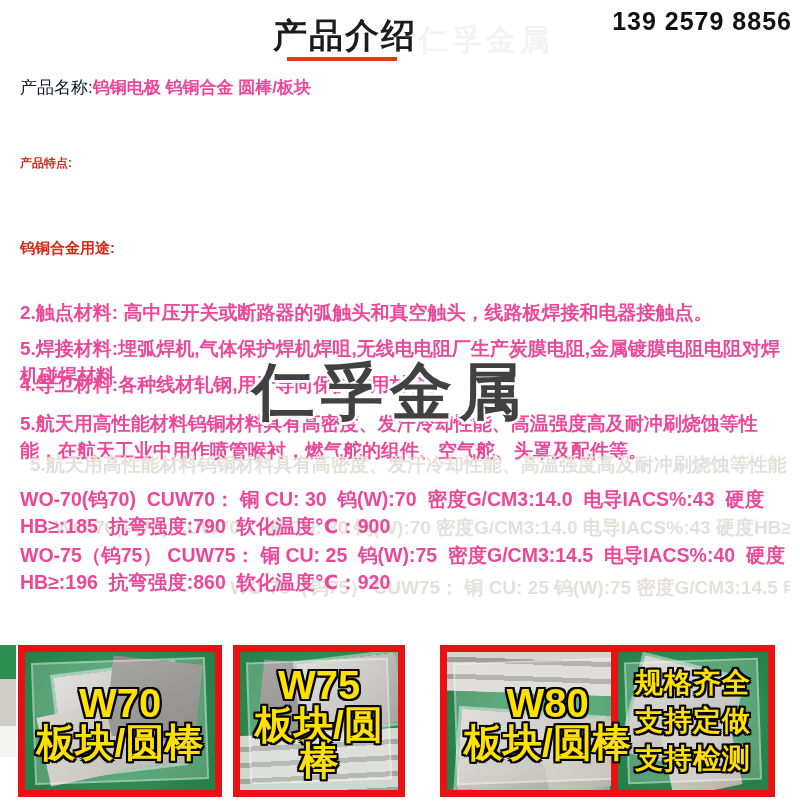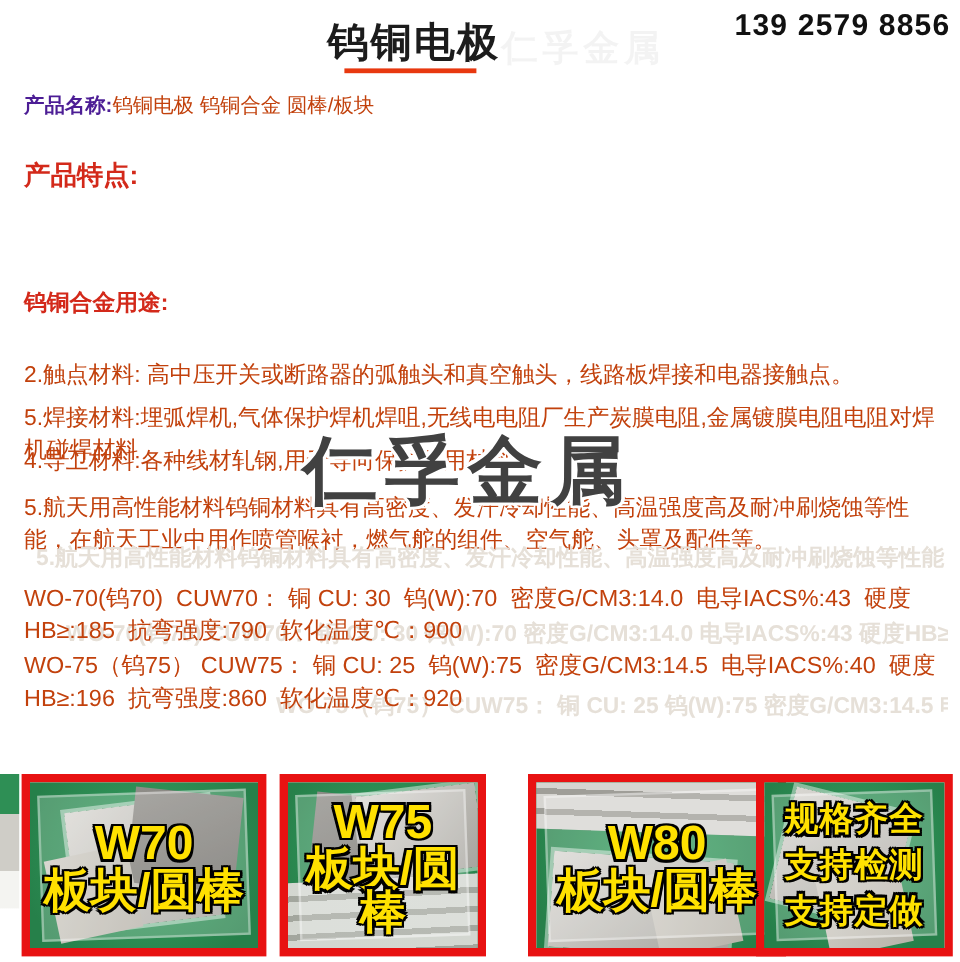--- a/index.html
+++ b/index.html
@@ -7,49 +7,49 @@
   .page{position:relative;width:800px;height:802px;background:#fff;overflow:hidden;}
 
   
   .title{position:absolute;top:13px;left:0;width:690px;text-align:center;font-size:34px;font-weight:bold;color:#1c1c1c;letter-spacing:2px;}
   .title-underline{position:absolute;top:57px;left:287px;width:110px;height:4px;background:#e8380f;}
   .phone{position:absolute;top:7px;right:8px;font-size:25px;font-weight:bold;color:#111;letter-spacing:1px;}
   .ghost-title{position:absolute;top:20px;left:418px;font-size:30px;font-weight:bold;color:#000;opacity:0.045;letter-spacing:4px;}
 
   
   .row{position:absolute;left:20px;right:12px;margin:0;white-space:pre-wrap;}
-  .label{color:#4c1d95;font-weight:bold;}
+  .label{color:#0f172a;font-weight:normal;}
   .heading{color:#d3291a;font-weight:bold;}
-  .dark{color:#c2410c;font-weight:400;}
+  .dark{color:#ec4899;font-weight:700;}
   .name-row{top:76px;font-size:17px;}
   .model-row{top:109px;font-size:19px;}
-  .features-label{top:131px;font-size:22px;}
+  .features-label{top:155px;font-size:12px;}
   .features-para{top:163px;font-size:19px;line-height:28.5px;color:#97281a;font-weight:600;}
-  .uses-heading{top:239px;font-size:19px;}
+  .uses-heading{top:239px;font-size:15px;}
   .use-item{font-size:19px;line-height:27px;}
   .u1{top:262px;} .u2{top:299px;} .u3{top:335px;} .u4{top:371px;} .u5{top:410px;}
   .specs-heading{top:463px;font-size:19px;color:#d94b28;font-weight:bold;}
   .spec-row{font-size:19.5px;line-height:27px;}
   .s1{top:486px;} .s2{top:542px;} .s3{top:597px;}
 
   
   .ghost{position:absolute;white-space:nowrap;overflow:hidden;color:#e6e0d8;font-weight:600;font-size:19px;pointer-events:none;}
   .g1{top:452px;left:30px;width:760px;}
   .g2{top:515px;left:55px;width:735px;}
   .g3{top:575px;left:230px;width:560px;}
 
   
   .watermark{position:absolute;top:350px;left:252px;font-size:62px;font-weight:bold;color:#414141;letter-spacing:7px;
     text-shadow:-2px -2px 0 #fff,2px -2px 0 #fff,-2px 2px 0 #fff,2px 2px 0 #fff,0 3px 0 #fff,0 -3px 0 #fff,3px 0 0 #fff,-3px 0 0 #fff;}
 
   
   .gallery{position:absolute;top:645px;left:0;width:800px;height:152px;}
   .sliver{position:absolute;top:0;left:0;width:16px;height:112px;background:linear-gradient(180deg,#2e8f55 0 30%,#cfcdc7 30% 72%,#f4f4f1 72%);}
   .card{position:absolute;top:0;height:152px;border:7px solid #e81212;box-sizing:border-box;}
-  .c0{left:18px;width:204px;} .c1{left:233px;width:172px;} .c2{left:440px;width:215px;} .c3{left:630px;width:164px;}
+  .c0{left:18px;width:204px;} .c1{left:233px;width:172px;} .c2{left:440px;width:215px;} .c3{left:611px;width:164px;}
   .photo{position:absolute;inset:0;background:radial-gradient(circle at 50% 45%,#37a263,#26804a 85%);overflow:hidden;}
   .photo div{position:absolute;}
   .plateA{width:120px;height:100px;left:34px;top:18px;background:linear-gradient(135deg,#d9d7d2,#a5a39d);transform:rotate(-7deg);box-shadow:0 0 0 3px rgba(255,255,255,0.45);}
   .plateB{width:90px;height:80px;left:84px;top:8px;background:linear-gradient(150deg,#8f8d88,#6f6d68);transform:rotate(6deg);}
   .plateC{width:70px;height:70px;left:18px;top:58px;background:linear-gradient(120deg,#cfccc4,#b7b3aa);transform:rotate(-12deg);}
   .rods{left:-6px;right:-6px;height:62px;bottom:-4px;background:repeating-linear-gradient(180deg,#dcdbd7 0 11px,#a9a8a2 11px 16px);transform:rotate(-3deg);opacity:0.95;}
   .rodsTop{left:-6px;right:-6px;height:46px;top:-4px;background:repeating-linear-gradient(180deg,#d6d5d1 0 12px,#9f9e98 12px 17px);transform:rotate(2deg);}
   .wrapB{inset:8px;background:rgba(255,255,255,0.22);border:2px solid rgba(255,255,255,0.35);transform:rotate(-2deg);}
   .caption{position:absolute;inset:0;display:flex;flex-direction:column;align-items:center;justify-content:center;z-index:3;}
   .cap-line{color:#ffe100;font-weight:bold;text-align:center;
@@ -57,21 +57,21 @@
   .cap-big{font-size:40px;line-height:44px;}
   .cap-mid{font-size:39px;line-height:36px;}
   .cap-sm{font-size:28px;line-height:38px;letter-spacing:1px;}
 </style>
 </head>
 <body>
 
 <div class="page">
 
   <div class="ghost-title">仁孚金属</div>
-  <div class="title">钨铜电极</div>
+  <div class="title">产品介绍</div>
   <div class="title-underline"></div>
   <div class="phone">139 2579 8856</div>
 
   <p class="row name-row"><span class="label">产品名称:</span><span class="dark">钨铜电极 钨铜合金 圆棒/板块</span></p>
 
   <p class="row features-label heading">产品特点:</p>
 
   <p class="row uses-heading heading">钨铜合金用途:</p>
   <p class="row use-item dark u2">2.触点材料: 高中压开关或断路器的弧触头和真空触头，线路板焊接和电器接触点。</p>
   <p class="row use-item dark u3">5.焊接材料:埋弧焊机,气体保护焊机焊咀,无线电电阻厂生产炭膜电阻,金属镀膜电阻电阻对焊机碰焊材料</p>
@@ -130,19 +130,19 @@
     </div>
 
     <div class="card c3">
       <div class="photo">
         <div class="plateA" style="left:14px;top:14px;width:100px;height:96px;transform:rotate(14deg);"></div>
         <div class="plateC" style="left:48px;top:70px;"></div>
         <div class="wrapB"></div>
       </div>
       <div class="caption">
         <div class="cap-line cap-sm">规格齐全</div>
+        <div class="cap-line cap-sm">支持定做</div>
         <div class="cap-line cap-sm">支持检测</div>
-        <div class="cap-line cap-sm">支持定做</div>
       </div>
     </div>
   </div>
 
 </div>
 
 </body></html>

